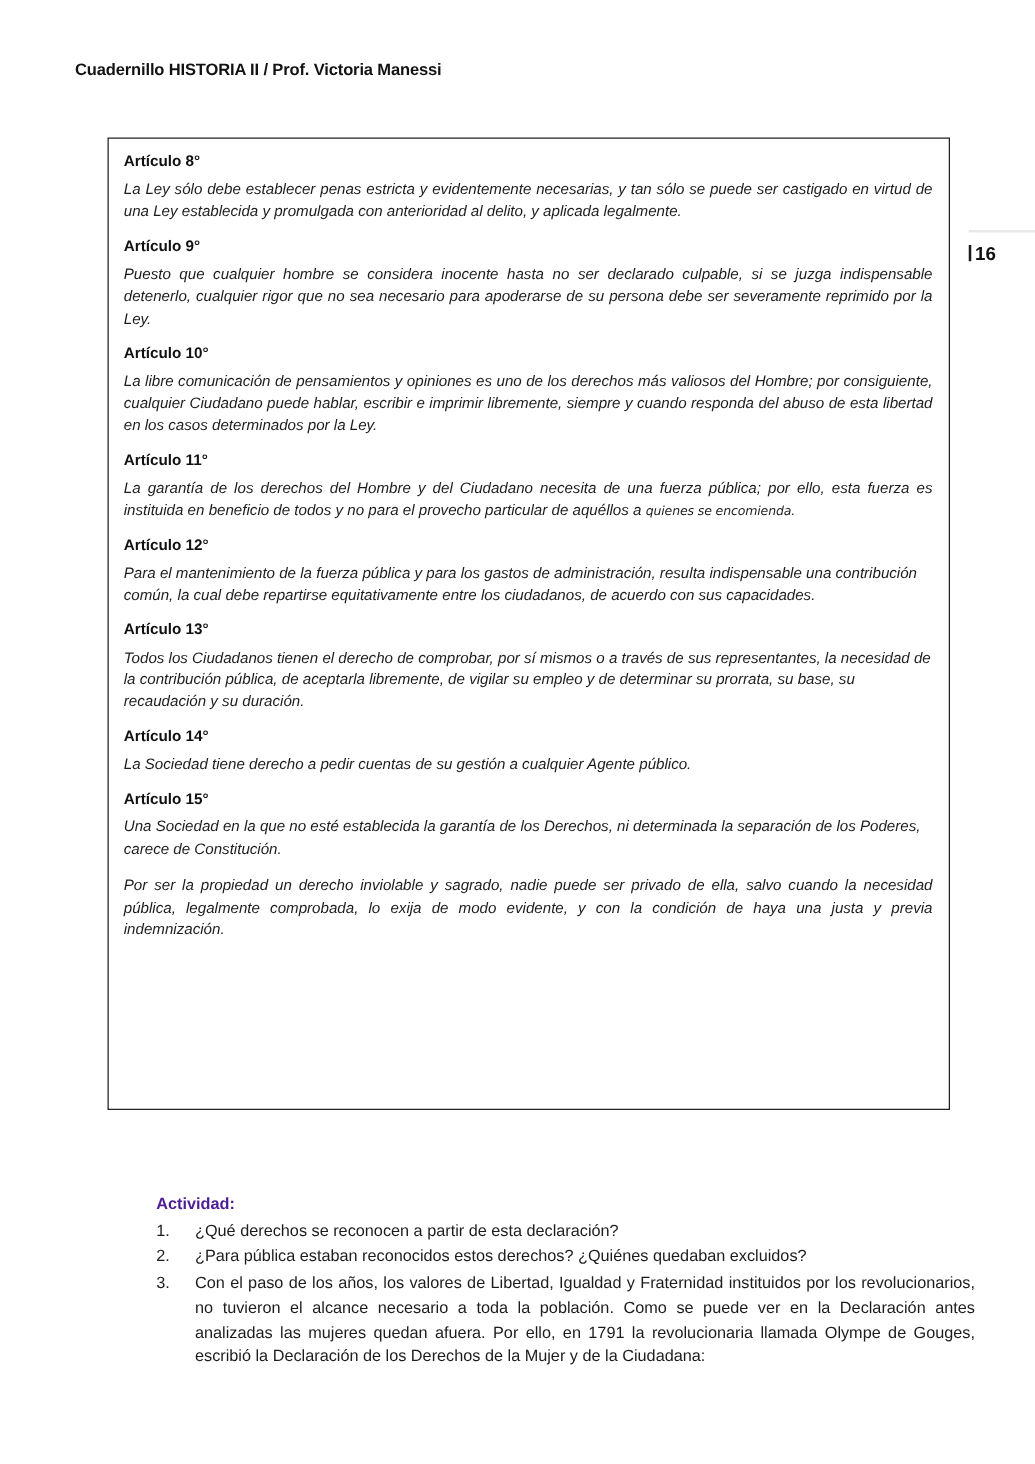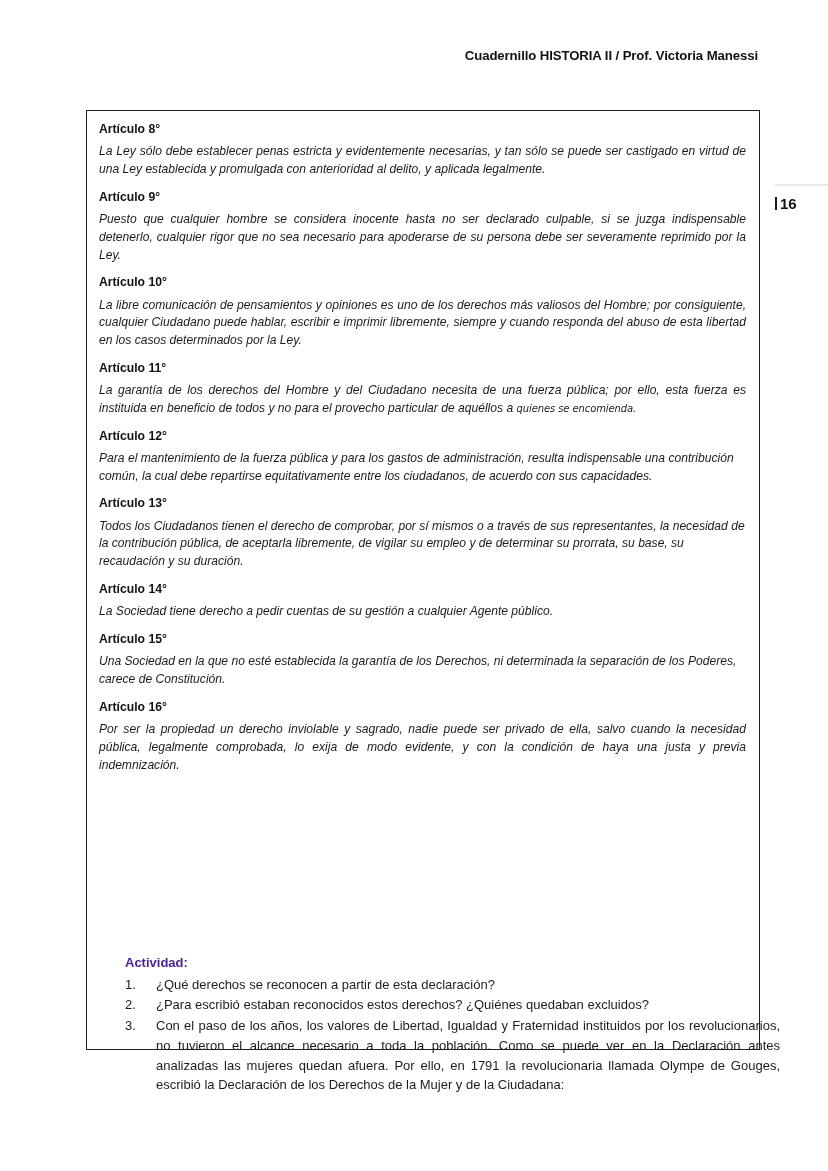--- a/index.html
+++ b/index.html
@@ -14,22 +14,22 @@
     font-family: "Liberation Sans", sans-serif;
     color: #1a1a1a;
     overflow: hidden;
   }
 
   
   .page-header {
     position: absolute;
     top: 48px;
     left: 60px;
-    right: 70px;
-    text-align: right;
+    right: 58px;
+    text-align: left;
   }
   .page-header .header-title {
     font-weight: bold;
     font-size: 13.2px;
     letter-spacing: -0.1px;
     color: #121212;
     white-space: nowrap;
   }
 
   
@@ -63,21 +63,21 @@
     font-size: 15px;
     color: #111;
   }
 
   
   .article-box {
     position: absolute;
     left: 86px;
     top: 110px;
     width: 674px;
-    height: 940px;
+    height: 778px;
     border: 1px solid #222222;
     box-sizing: border-box;
     padding: 11px 13px 10px 12px;
     background: #ffffff;
   }
   .article-heading {
     font-weight: bold;
     font-size: 12.2px;
     color: #111;
     margin: 0 0 6px 0;
@@ -163,33 +163,32 @@
     <div class="article-heading">Artículo 11°</div>
     <div class="article-body justify"><span>La garantía de los derechos del Hombre y del Ciudadano necesita de una fuerza pública; por ello, esta fuerza es instituida en beneficio de todos y no para el provecho particular de aquéllos a </span><span class="alt-font">quienes se encomienda.</span></div>
     <div class="article-heading">Artículo 12°</div>
     <div class="article-body leftal">Para el mantenimiento de la fuerza pública y para los gastos de administración, resulta indispensable una contribución común, la cual debe repartirse equitativamente entre los ciudadanos, de acuerdo con sus capacidades.</div>
     <div class="article-heading">Artículo 13°</div>
     <div class="article-body leftal">Todos los Ciudadanos tienen el derecho de comprobar, por sí mismos o a través de sus representantes, la necesidad de la contribución pública, de aceptarla libremente, de vigilar su empleo y de determinar su prorrata, su base, su recaudación y su duración.</div>
     <div class="article-heading">Artículo 14°</div>
     <div class="article-body leftal">La Sociedad tiene derecho a pedir cuentas de su gestión a cualquier Agente público.</div>
     <div class="article-heading">Artículo 15°</div>
     <div class="article-body leftal">Una Sociedad en la que no esté establecida la garantía de los Derechos, ni determinada la separación de los Poderes, carece de Constitución.</div>
-    <div class="article-heading">Artículo 16°</div>
     <div class="article-body justify">Por ser la propiedad un derecho inviolable y sagrado, nadie puede ser privado de ella, salvo cuando la necesidad pública, legalmente comprobada, lo exija de modo evidente, y con la condición de haya una justa y previa indemnización.</div>
   </div>
 
 <div class="activity">
   <div class="activity-title">Actividad:</div>
   <ol class="activity-list" id="activity-list">
       <li class="activity-item leftal">
         <span class="item-number">1.</span>
         <span class="item-text">¿Qué derechos se reconocen a partir de esta declaración?</span>
       </li>
       <li class="activity-item leftal">
         <span class="item-number">2.</span>
-        <span class="item-text">¿Para escribió estaban reconocidos estos derechos? ¿Quiénes quedaban excluidos?</span>
+        <span class="item-text">¿Para pública estaban reconocidos estos derechos? ¿Quiénes quedaban excluidos?</span>
       </li>
       <li class="activity-item justify">
         <span class="item-number">3.</span>
         <span class="item-text">Con el paso de los años, los valores de Libertad, Igualdad y Fraternidad instituidos por los revolucionarios, no tuvieron el alcance necesario a toda la población. Como se puede ver en la Declaración antes analizadas las mujeres quedan afuera. Por ello, en 1791 la revolucionaria llamada Olympe de Gouges, escribió la Declaración de los Derechos de la Mujer y de la Ciudadana:</span>
       </li>
     </ol>
 </div>
 
 </body></html>

